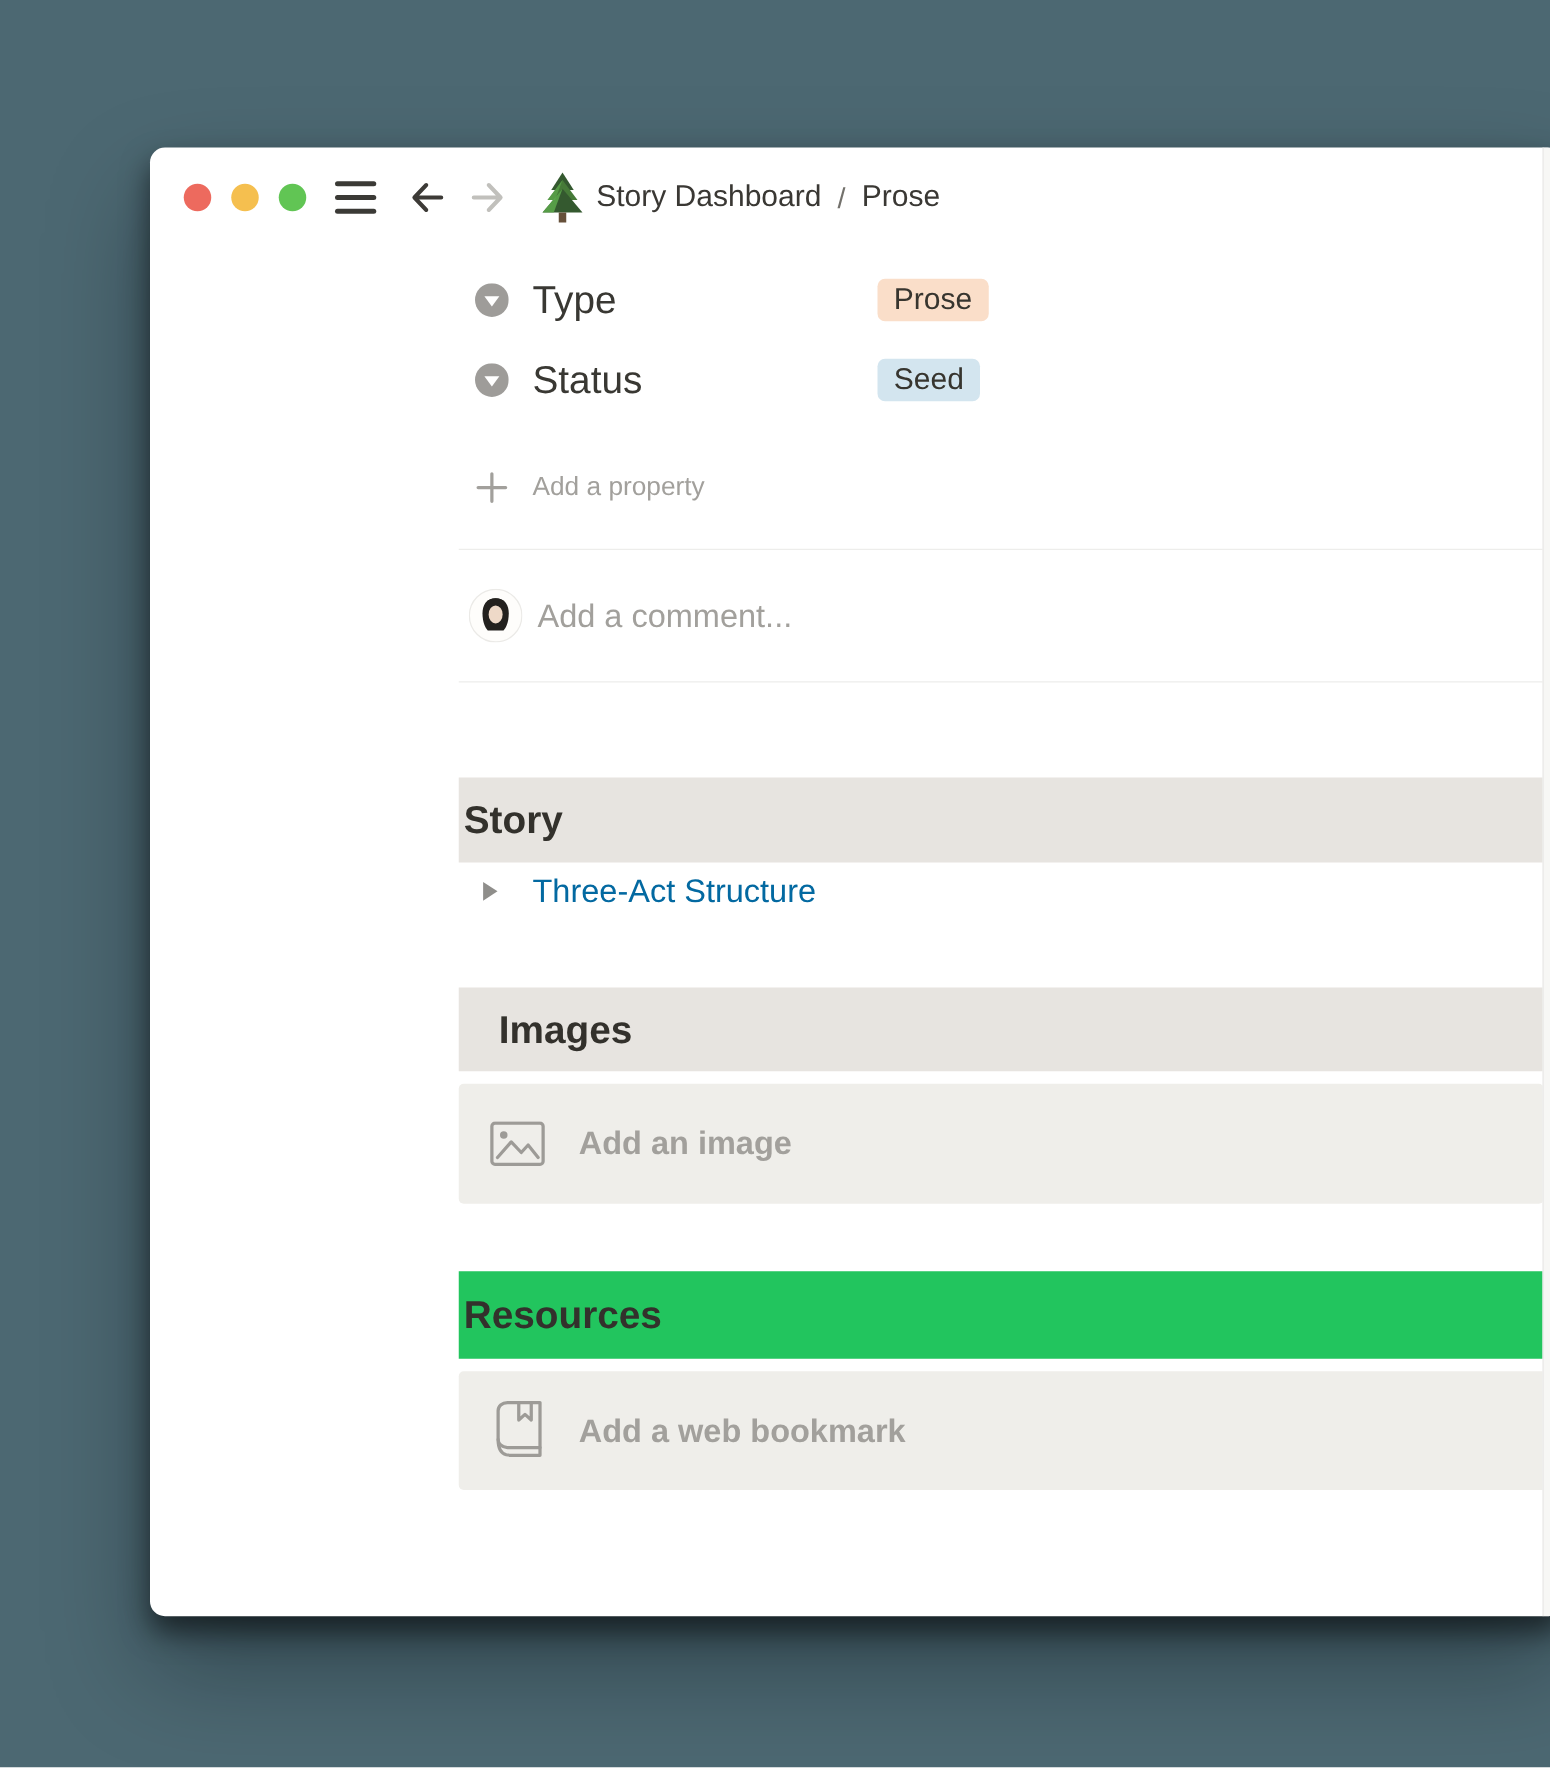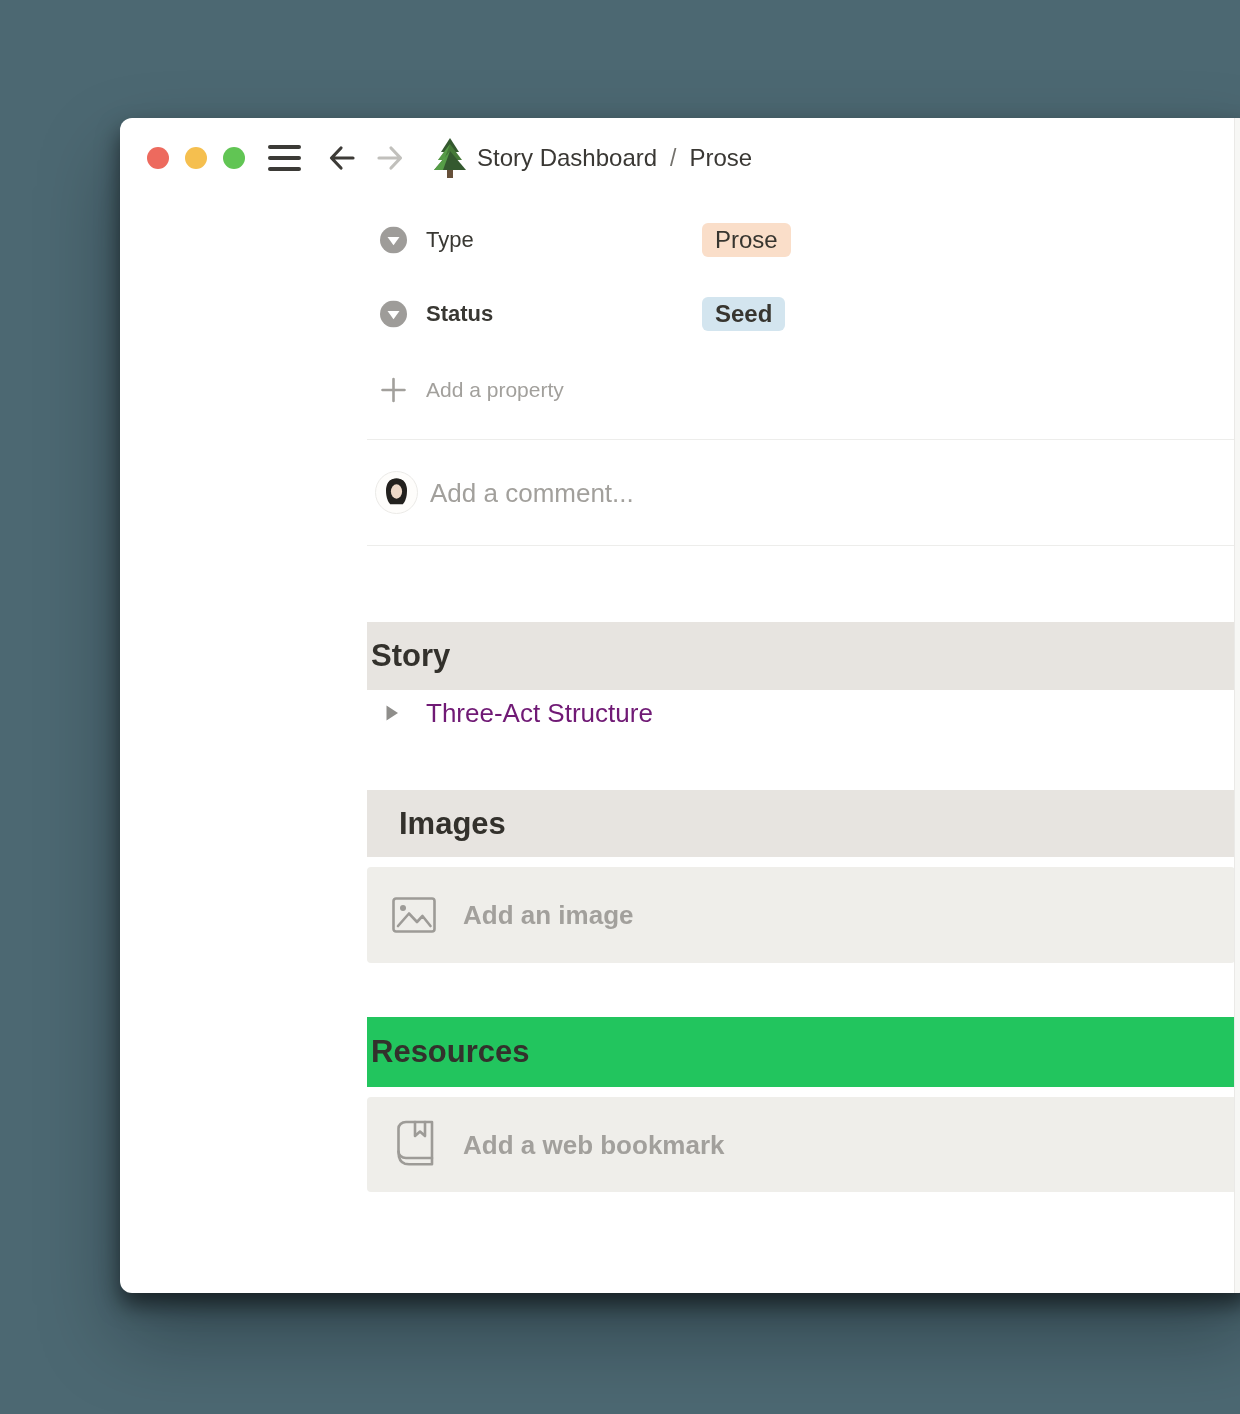--- a/index.html
+++ b/index.html
@@ -26,26 +26,26 @@
   .page-emoji{position:absolute;left:312px;top:19px;width:36px;height:43px;}
   .breadcrumb{
     position:absolute;left:357px;top:1px;height:78px;
     display:flex;align-items:center;gap:13px;font-size:24px;color:#3a3834;
   }
   .breadcrumb .sep{color:#73716c;font-size:23px;}
   .breadcrumb .crumb{cursor:pointer;}
   
   .prop-row{position:absolute;left:247px;width:868px;height:36px;}
   .row-type{top:104px;}
-  .row-status{top:178px;font-weight:bold;}
+  .row-status{top:168px;}
   .row-add{top:254px;cursor:pointer;}
   .prop-icon{position:absolute;left:13px;top:50%;transform:translateY(-50%);width:27px;height:27px;}
   .prop-label{
     position:absolute;left:59px;top:50%;transform:translateY(-50%);
-    font-size:22px;color:#393833;cursor:pointer;
+    font-size:31px;color:#393833;cursor:pointer;
   }
   .prop-tag{
     position:absolute;left:335px;top:50%;transform:translateY(-50%);
     height:34px;line-height:34px;padding:0 13px;border-radius:6px;
     font-size:24px;color:#37352f;cursor:pointer;white-space:nowrap;
   }
   .muted{color:#a2a09c;}
   .add-label{position:absolute;left:59px;top:50%;transform:translateY(-50%);font-size:21px;}
   .divider{position:absolute;left:247px;width:868px;height:1px;background:#ededeb;}
   .div1{top:321px;}
@@ -61,21 +61,21 @@
   }
   .band > span{padding-left:4px;font-size:31px;font-weight:700;color:#33312c;}
   .band-story{top:488px;height:68px;margin-top:16px;}
   .band-images{top:672px;height:67px;padding-left:28px;}
   .band-resources{top:899px;height:70px;}
   
   .toggle-row{position:absolute;left:247px;top:577px;width:868px;height:36px;cursor:pointer;}
   .toggle-tri{position:absolute;left:18px;top:50%;transform:translateY(-50%);width:14px;height:17px;}
   .toggle-label{
     position:absolute;left:59px;top:50%;transform:translateY(-50%);
-    font-size:26px;color:#701a75;
+    font-size:26px;color:#0369a1;
   }
   
   .ph-block{
     position:absolute;left:247px;width:868px;background:#efeeea;border-radius:4px;cursor:pointer;font-weight:bold;
   }
   .img-block{top:749px;height:96px;}
   .bm-block{top:979px;height:95px;padding-left:21px;}
   .ph-icon{position:absolute;top:50%;transform:translateY(-50%);}
   .img-block .ph-icon{left:25px;width:44px;height:36px;}
   .bm-block .ph-icon{left:28px;width:41px;height:50px;}

